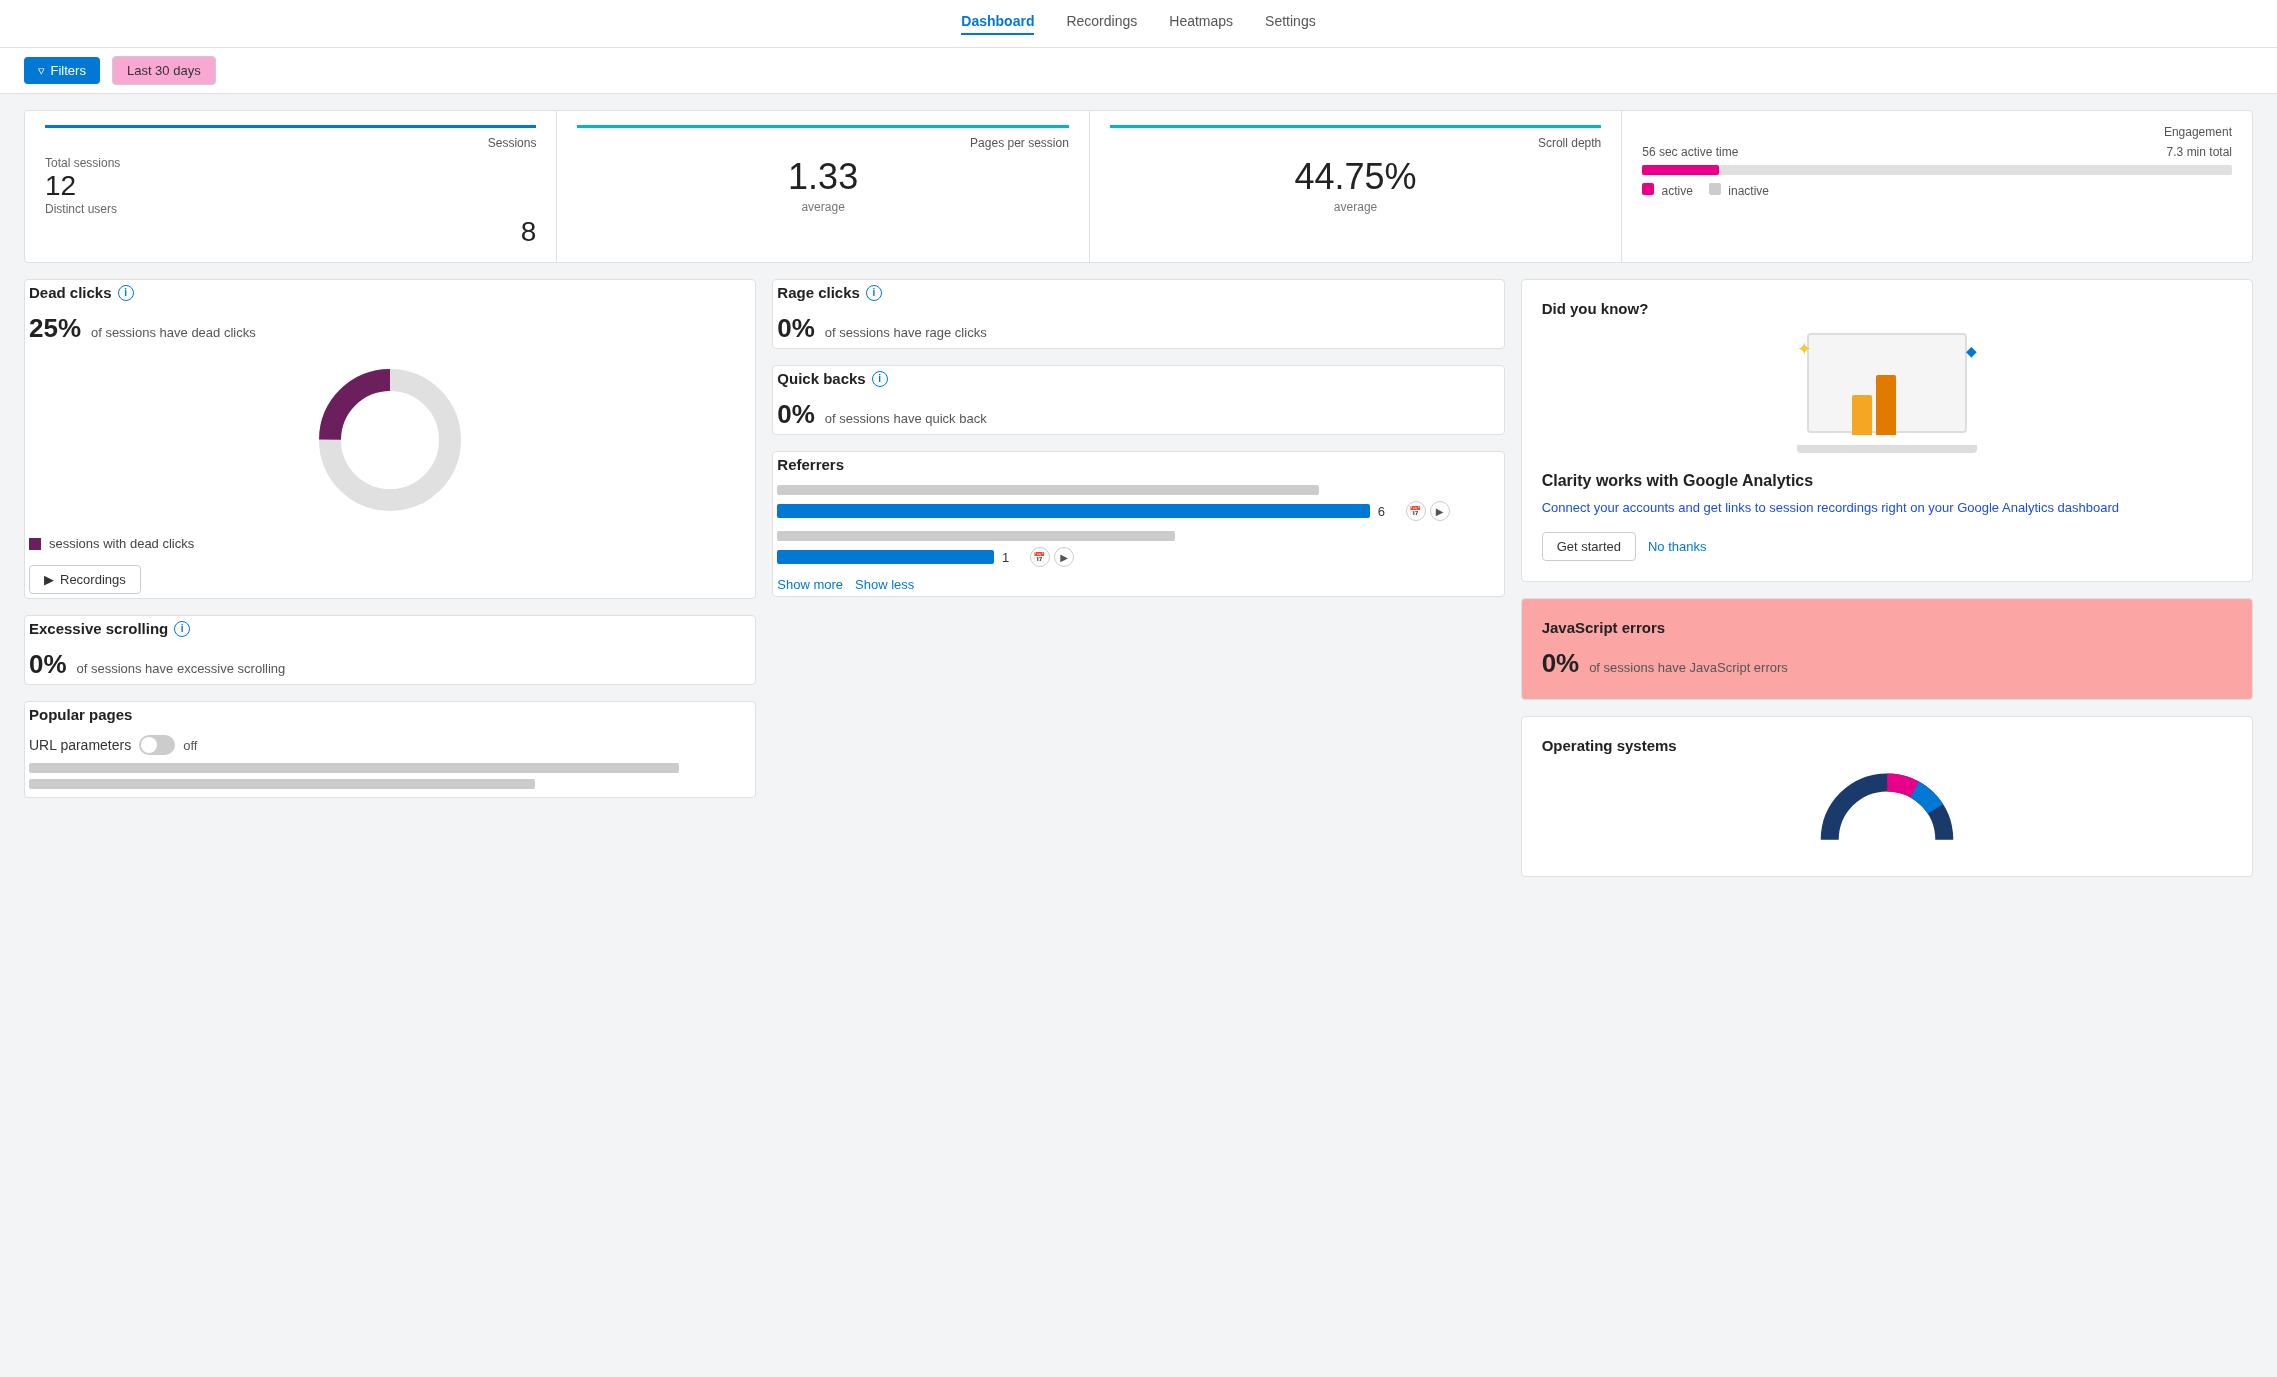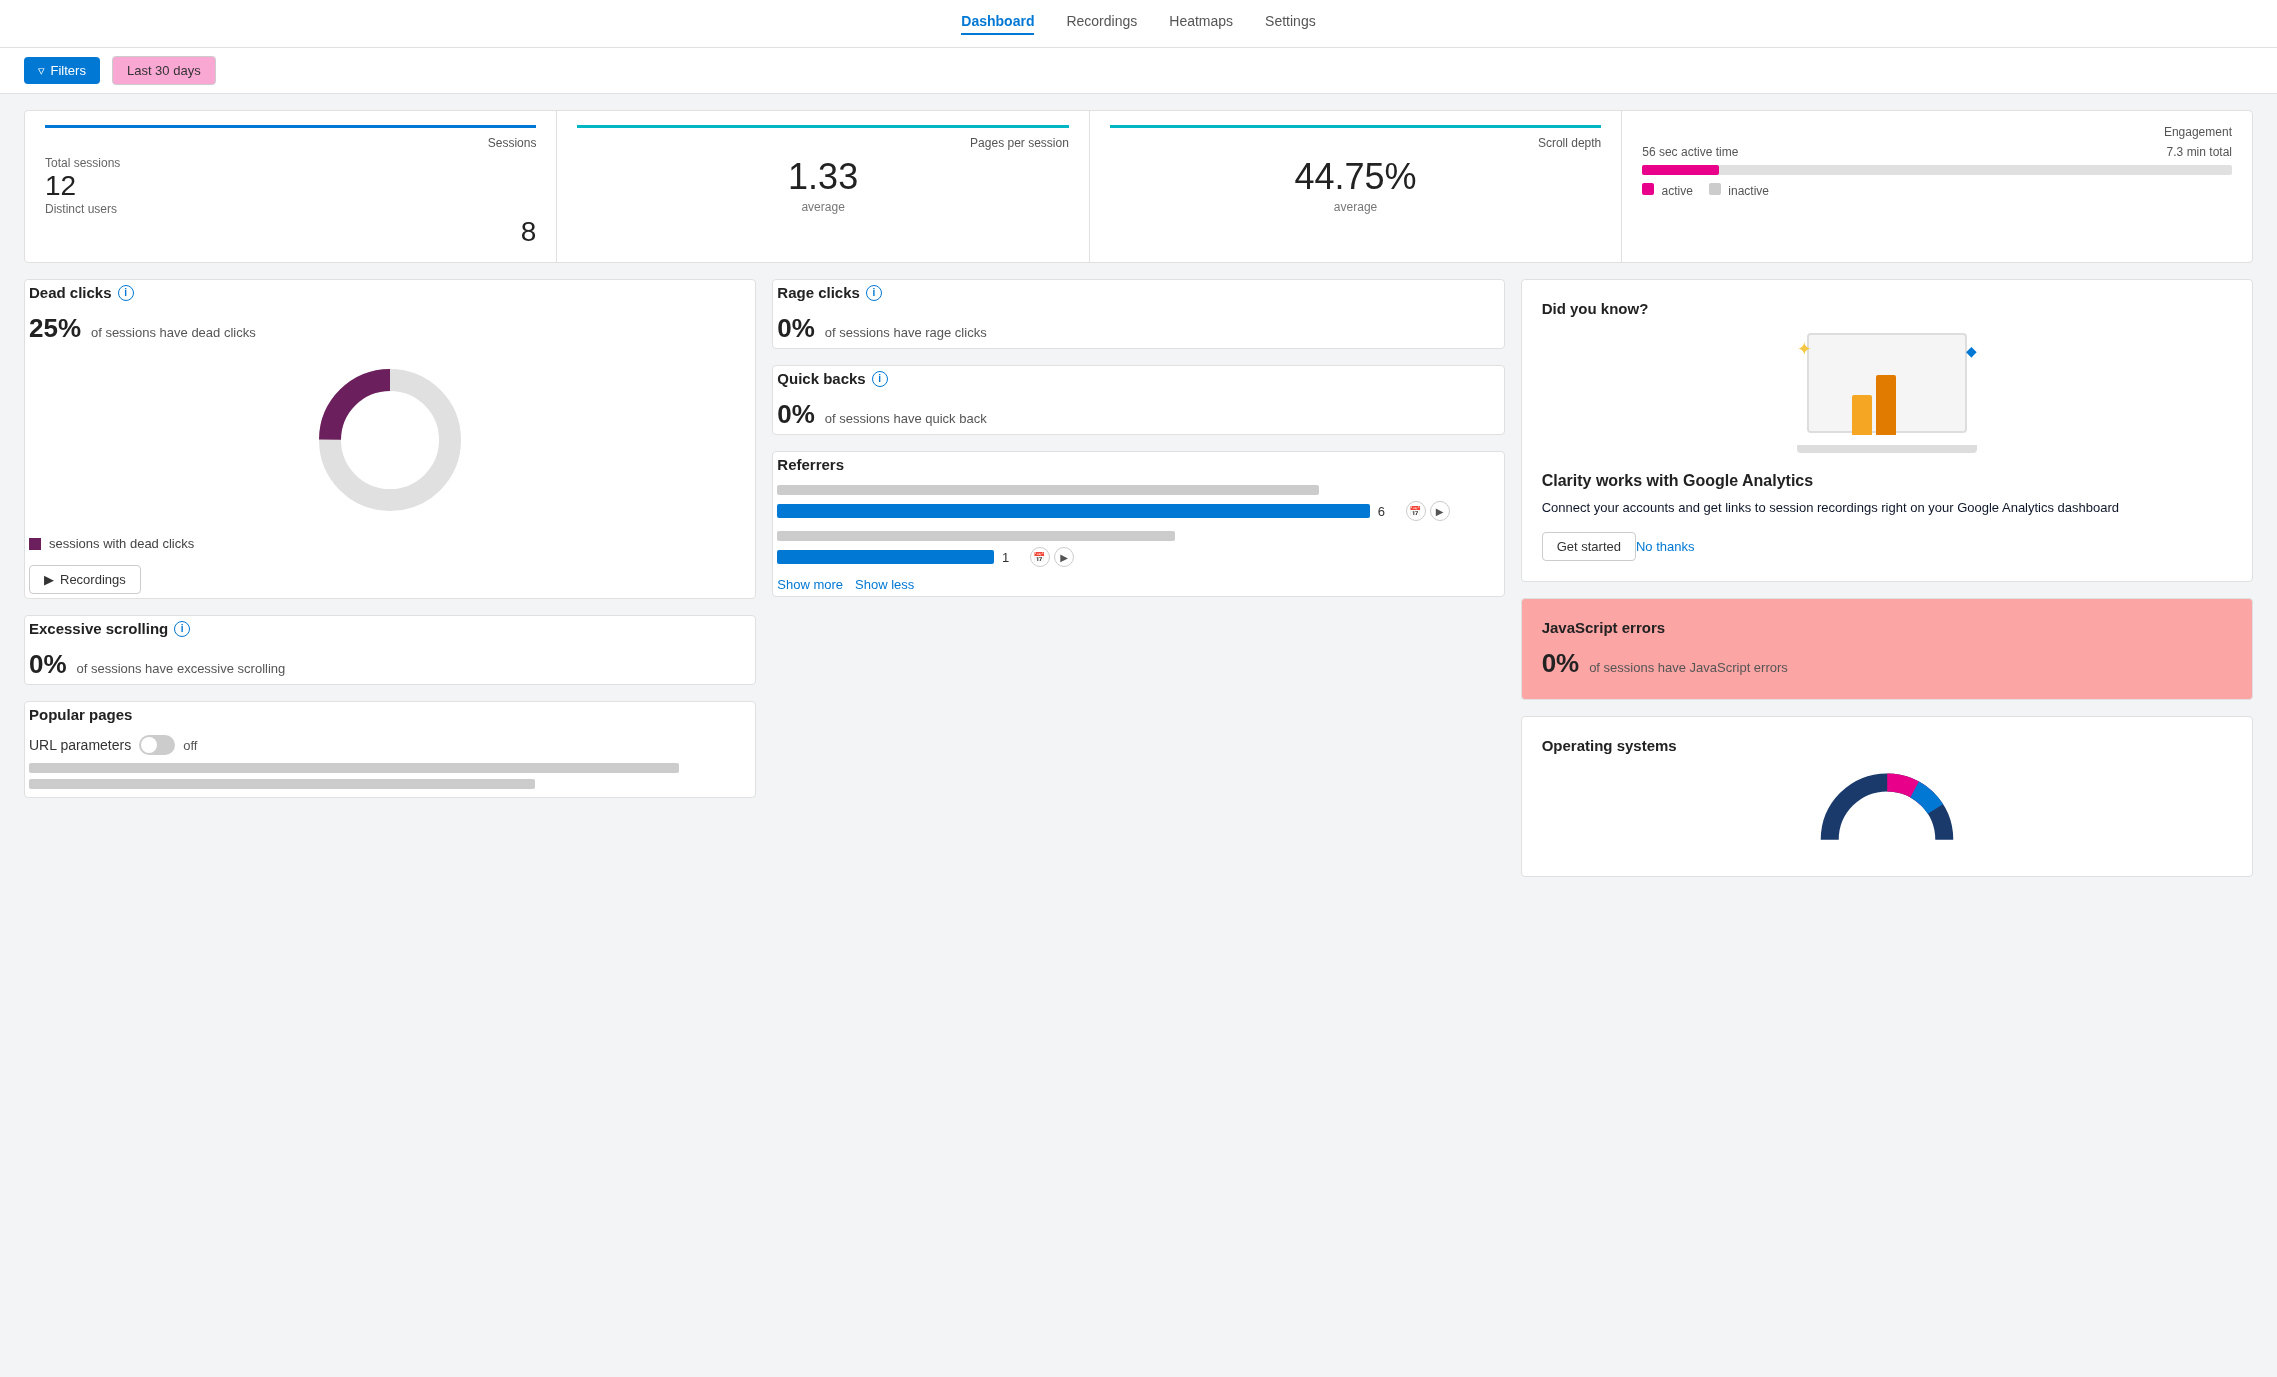--- a/index.html
+++ b/index.html
@@ -68,22 +68,22 @@
     .referrer-count { font-size: 13px; color: #333; min-width: 20px; }
     .referrer-icons { display: flex; gap: 4px; }
     .ref-icon { width: 20px; height: 20px; border-radius: 50%; border: 1px solid #ccc; display: flex; align-items: center; justify-content: center; font-size: 10px; color: #555; cursor: pointer; }
     .referrer-show { display: flex; gap: 12px; margin-top: 8px; }
     .show-link { color: #0078d4; font-size: 13px; cursor: pointer; text-decoration: none; }
 
     
     .did-you-know { background: #fff; border-radius: 4px; border: 1px solid #e0e0e0; padding: 20px; }
     .illustration { text-align: center; margin: 16px 0; position: relative; }
     .dyk-title { font-size: 16px; font-weight: 600; color: #222; margin-bottom: 8px; }
-    .dyk-desc { font-size: 13px; color: #0f172a; line-height: 1.5; margin-bottom: 14px; }
-    .dyk-actions { display: flex; align-items: center; }
+    .dyk-desc { font-size: 13px; color: #1d4ed8; line-height: 1.5; margin-bottom: 14px; }
+    .dyk-actions { display: flex; gap: 12px; align-items: center; }
     .btn-get-started { border: 1px solid #ccc; background: #fff; border-radius: 4px; padding: 6px 14px; font-size: 13px; cursor: pointer; color: #333; }
     .btn-no-thanks { background: none; border: none; color: #0078d4; font-size: 13px; cursor: pointer; }
 
     
     .js-errors-card { background: #fca5a5; border-radius: 4px; border: 1px solid #e0e0e0; padding: 20px; margin-top: 16px; }
     .os-card { background: #fff; border-radius: 4px; border: 1px solid #e0e0e0; padding: 20px; margin-top: 16px; }
 
     
     .toggle-wrap { display: flex; align-items: center; gap: 8px; margin: 8px 0; }
     .toggle { width: 36px; height: 20px; background: #ccc; border-radius: 10px; position: relative; cursor: pointer; }

